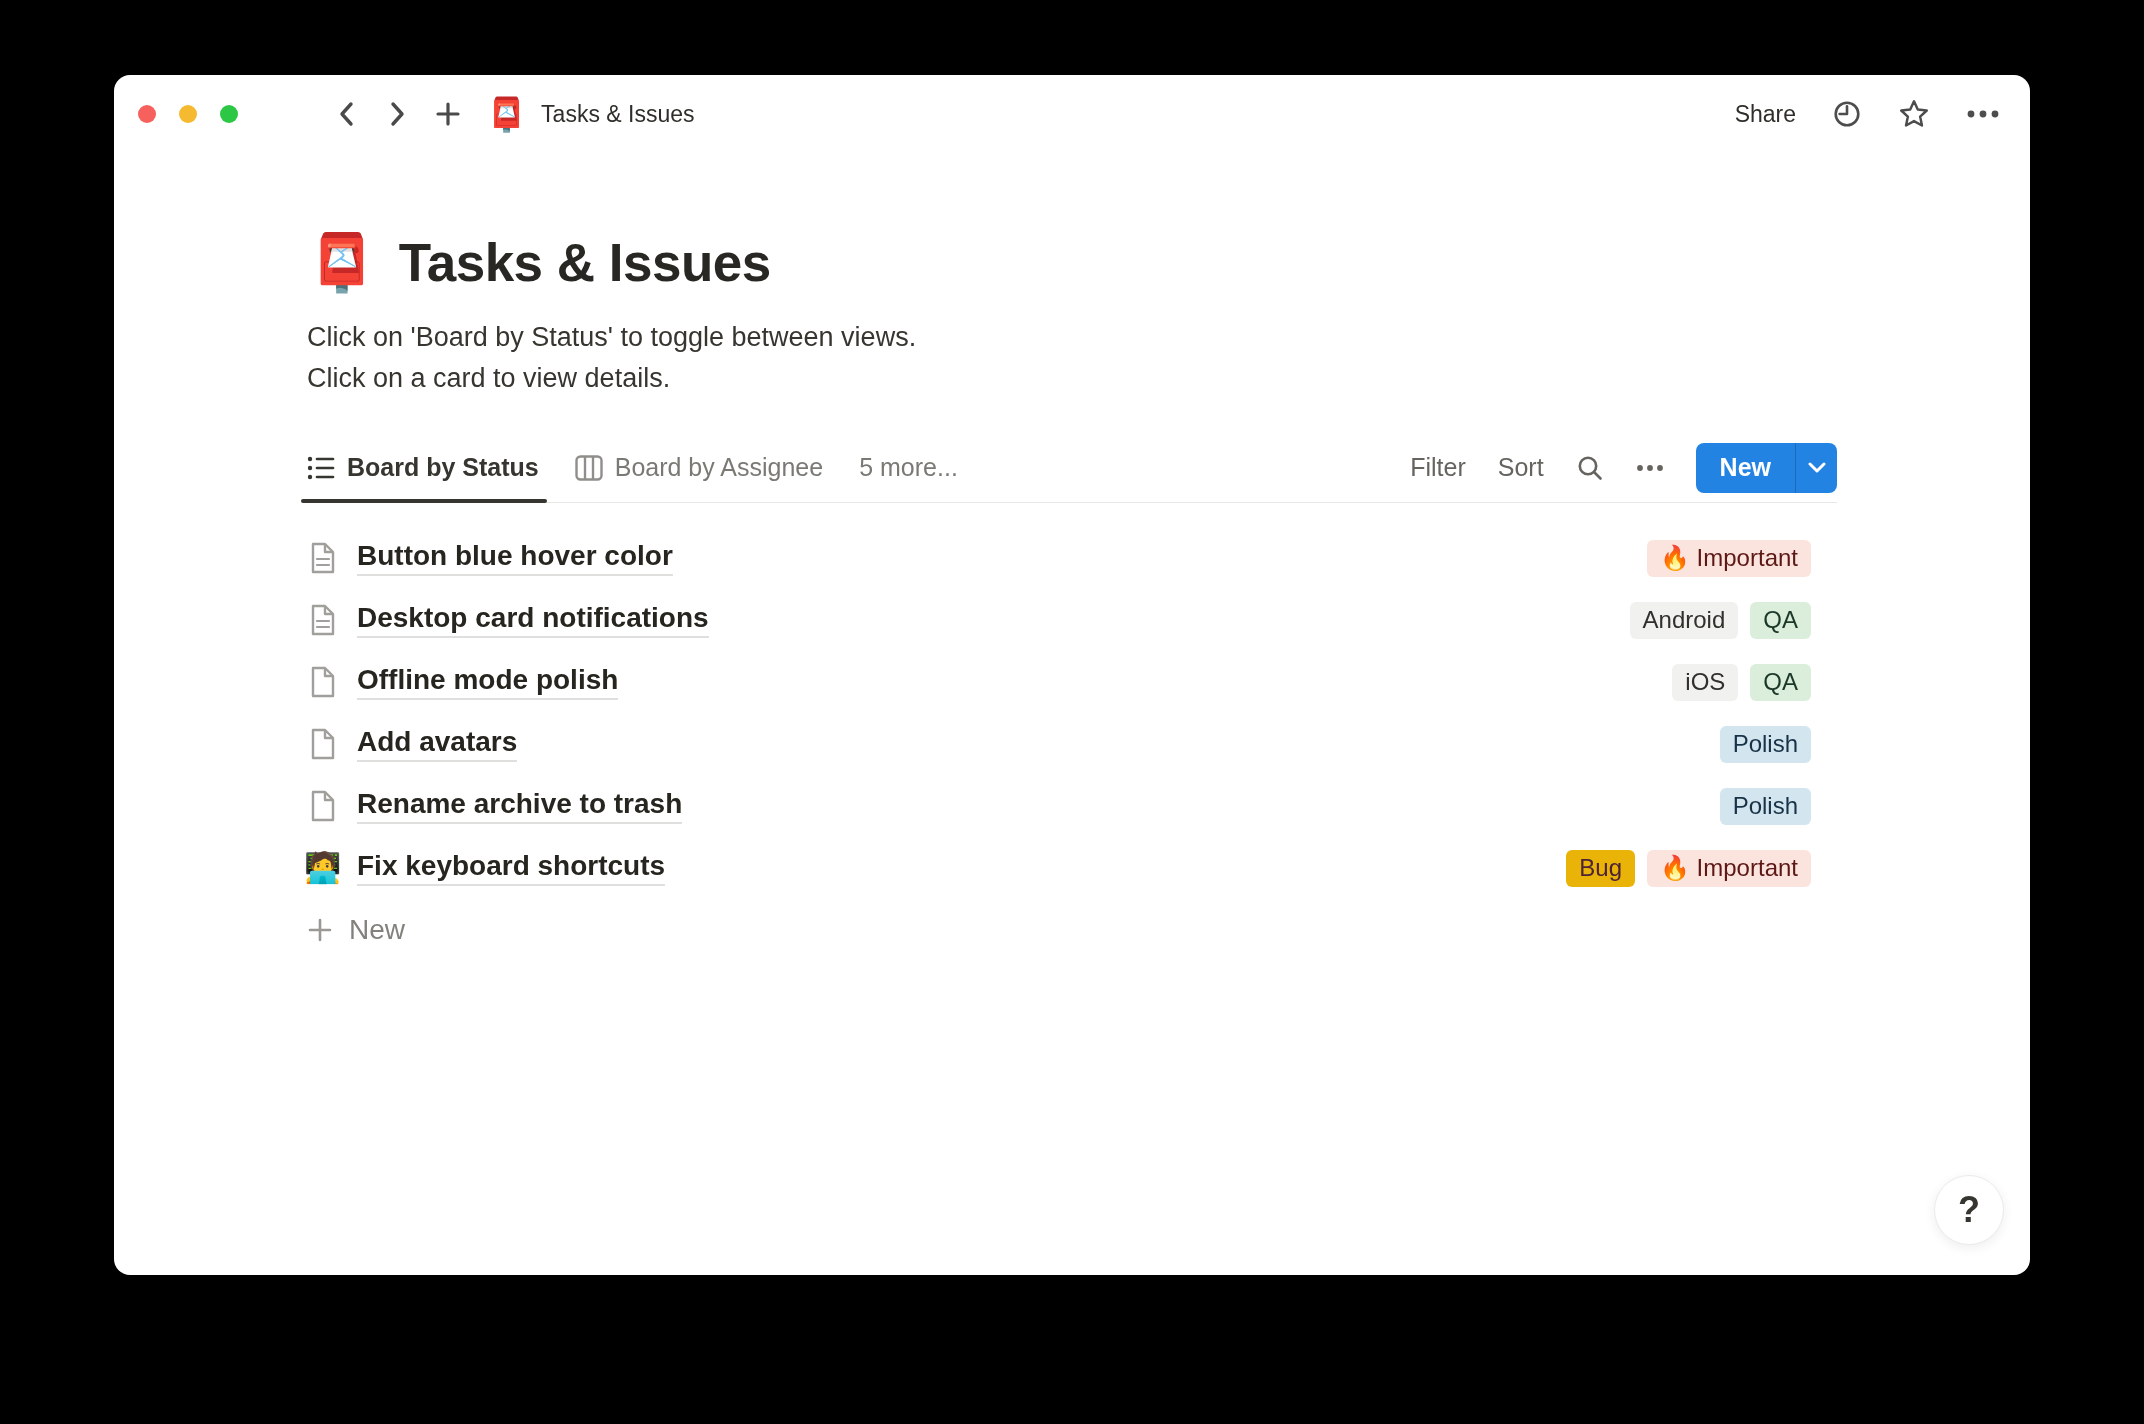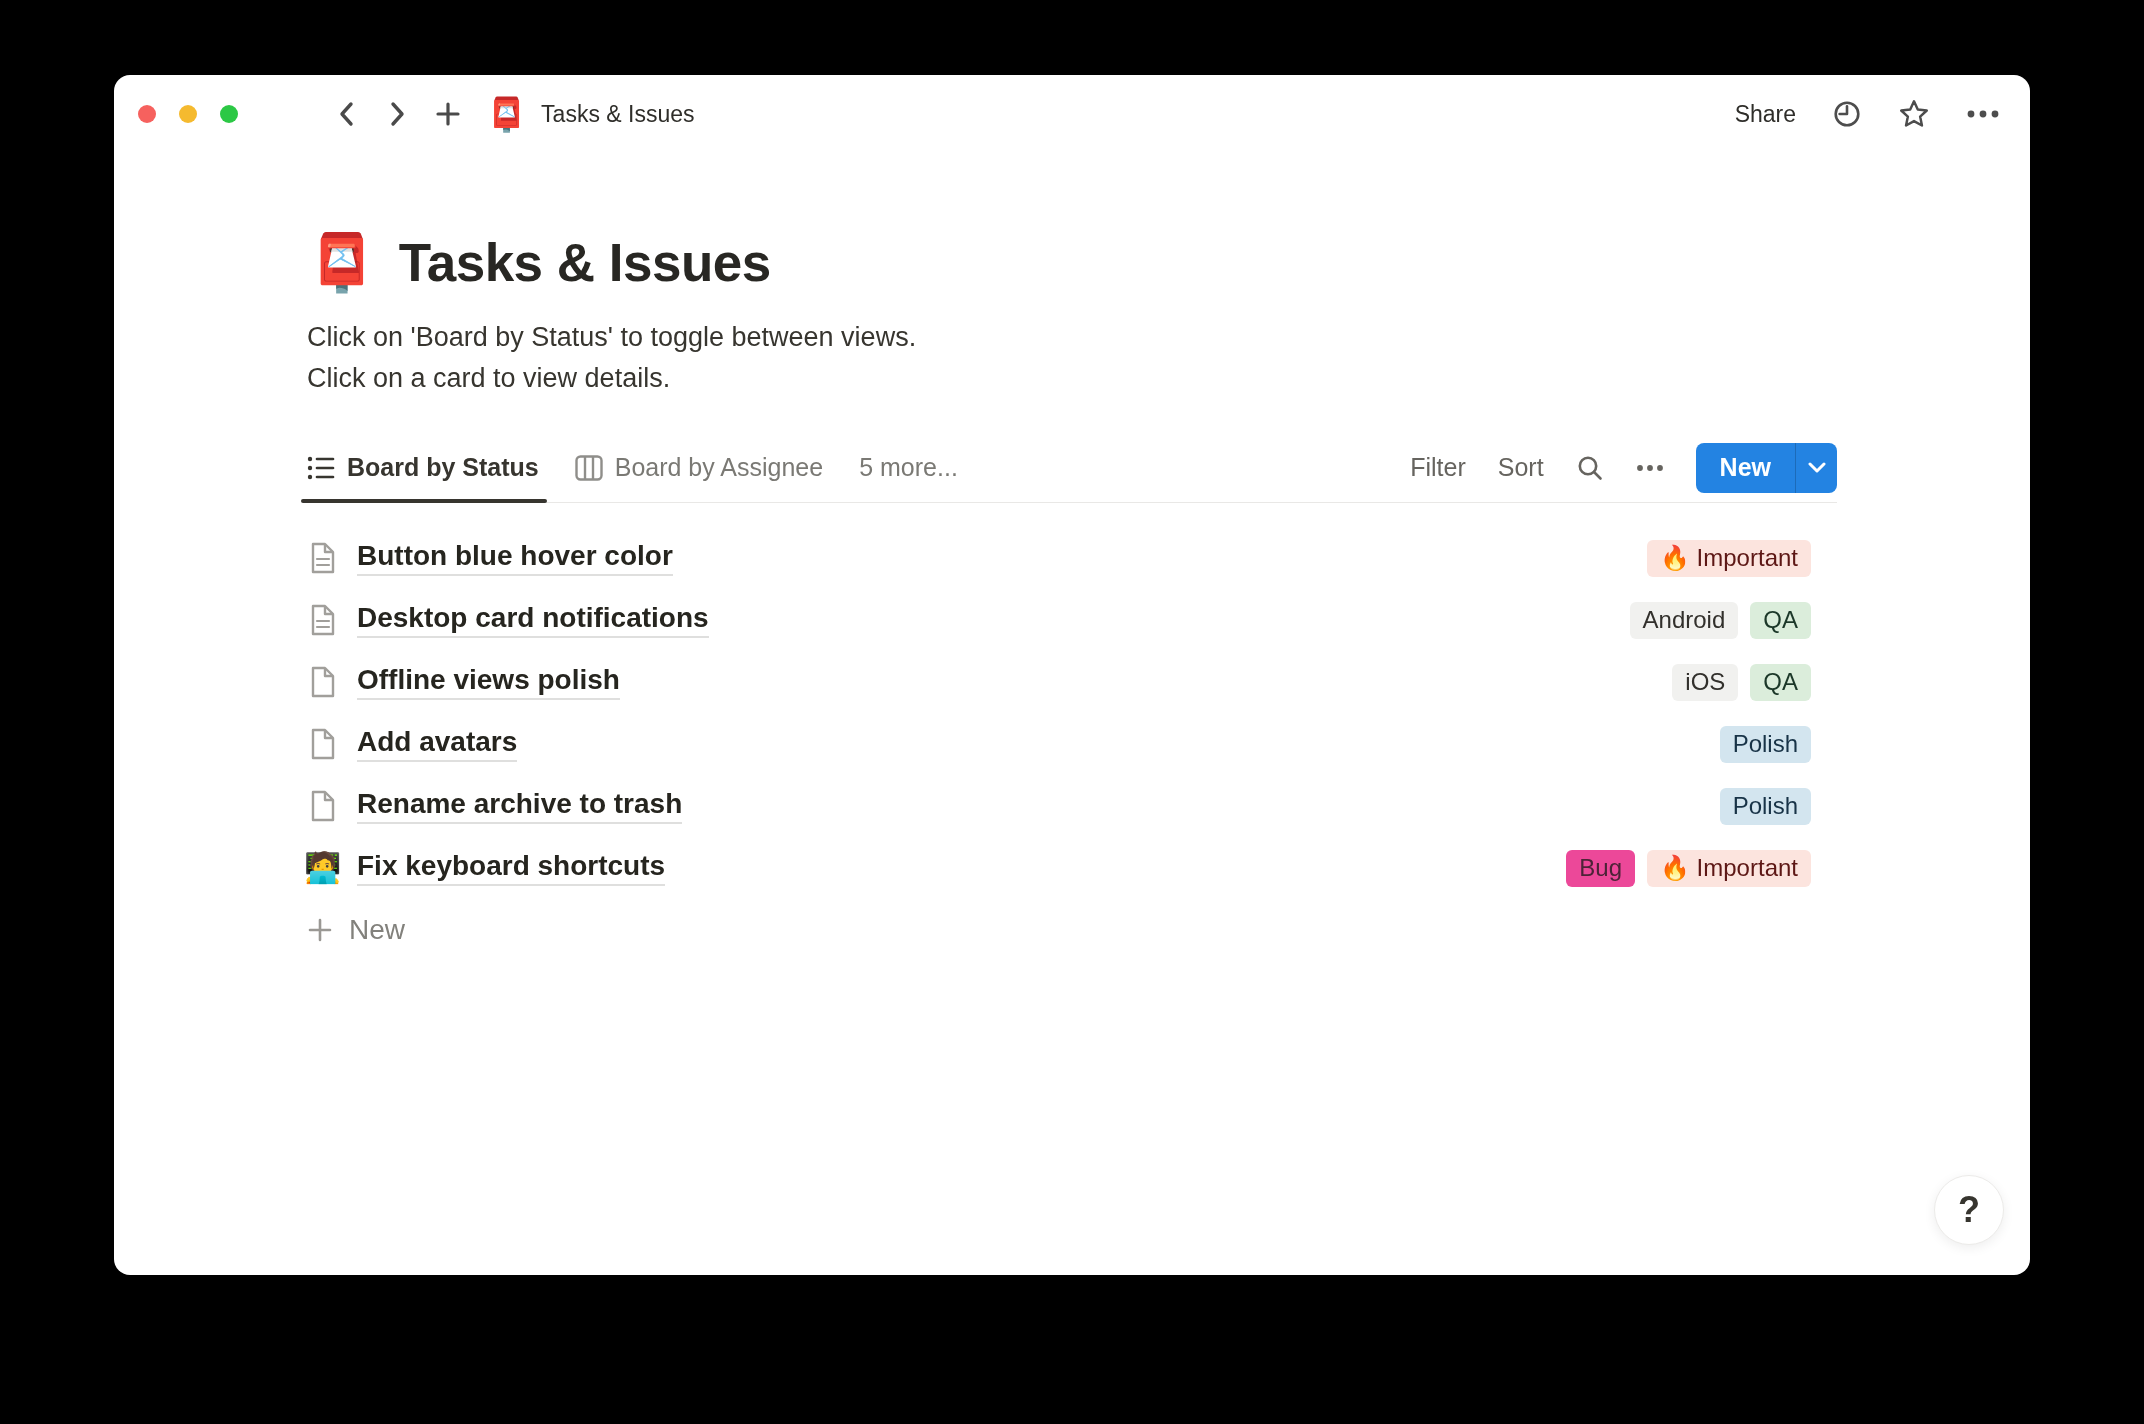--- a/index.html
+++ b/index.html
@@ -223,21 +223,21 @@
             <span class="tag" style="background: rgb(219, 237, 219); color: rgb(28, 56, 41);">QA</span>
           </span>
         </div>
         <div class="lrow">
           <span class="row-icon">
             <svg width="26" height="32" viewBox="0 0 26 32">
               <path d="M3 2 H15 L23 10 V30 H3 Z" fill="none" stroke="#A19F9B" stroke-width="2.4" stroke-linejoin="round"></path>
               <path d="M15 2 V10 H23" fill="none" stroke="#A19F9B" stroke-width="2.4" stroke-linejoin="round"></path>
             </svg>
           </span>
-          <span class="row-title">Offline views polish</span>
+          <span class="row-title">Offline mode polish</span>
           <span class="row-tags">
             <span class="tag" style="background: rgb(241, 241, 239); color: rgb(50, 48, 44);">iOS</span>
             <span class="tag" style="background: rgb(219, 237, 219); color: rgb(28, 56, 41);">QA</span>
           </span>
         </div>
         <div class="lrow">
           <span class="row-icon">
             <svg width="26" height="32" viewBox="0 0 26 32">
               <path d="M3 2 H15 L23 10 V30 H3 Z" fill="none" stroke="#A19F9B" stroke-width="2.4" stroke-linejoin="round"></path>
               <path d="M15 2 V10 H23" fill="none" stroke="#A19F9B" stroke-width="2.4" stroke-linejoin="round"></path>
@@ -259,21 +259,21 @@
           <span class="row-tags">
             <span class="tag" style="background: rgb(211, 229, 239); color: rgb(24, 51, 71);">Polish</span>
           </span>
         </div>
         <div class="lrow">
           <span class="row-icon">
             <span class="row-emoji">🧑‍💻</span>
           </span>
           <span class="row-title">Fix keyboard shortcuts</span>
           <span class="row-tags">
-            <span class="tag" style="background: #ec4899; color: rgb(76, 35, 55);">Bug</span>
+            <span class="tag" style="background: #eab308; color: rgb(76, 35, 55);">Bug</span>
             <span class="tag" style="background: rgb(252, 228, 222); color: rgb(93, 23, 21);">🔥 Important</span>
           </span>
         </div>
       </div>
 
     <div class="newrow">
       <svg width="26" height="26" viewBox="0 0 26 26">
           <path d="M13 3 V23 M3 13 H23" fill="none" stroke="#9A9894" stroke-width="2.6" stroke-linecap="round"></path>
         </svg>
       <span>New</span>

